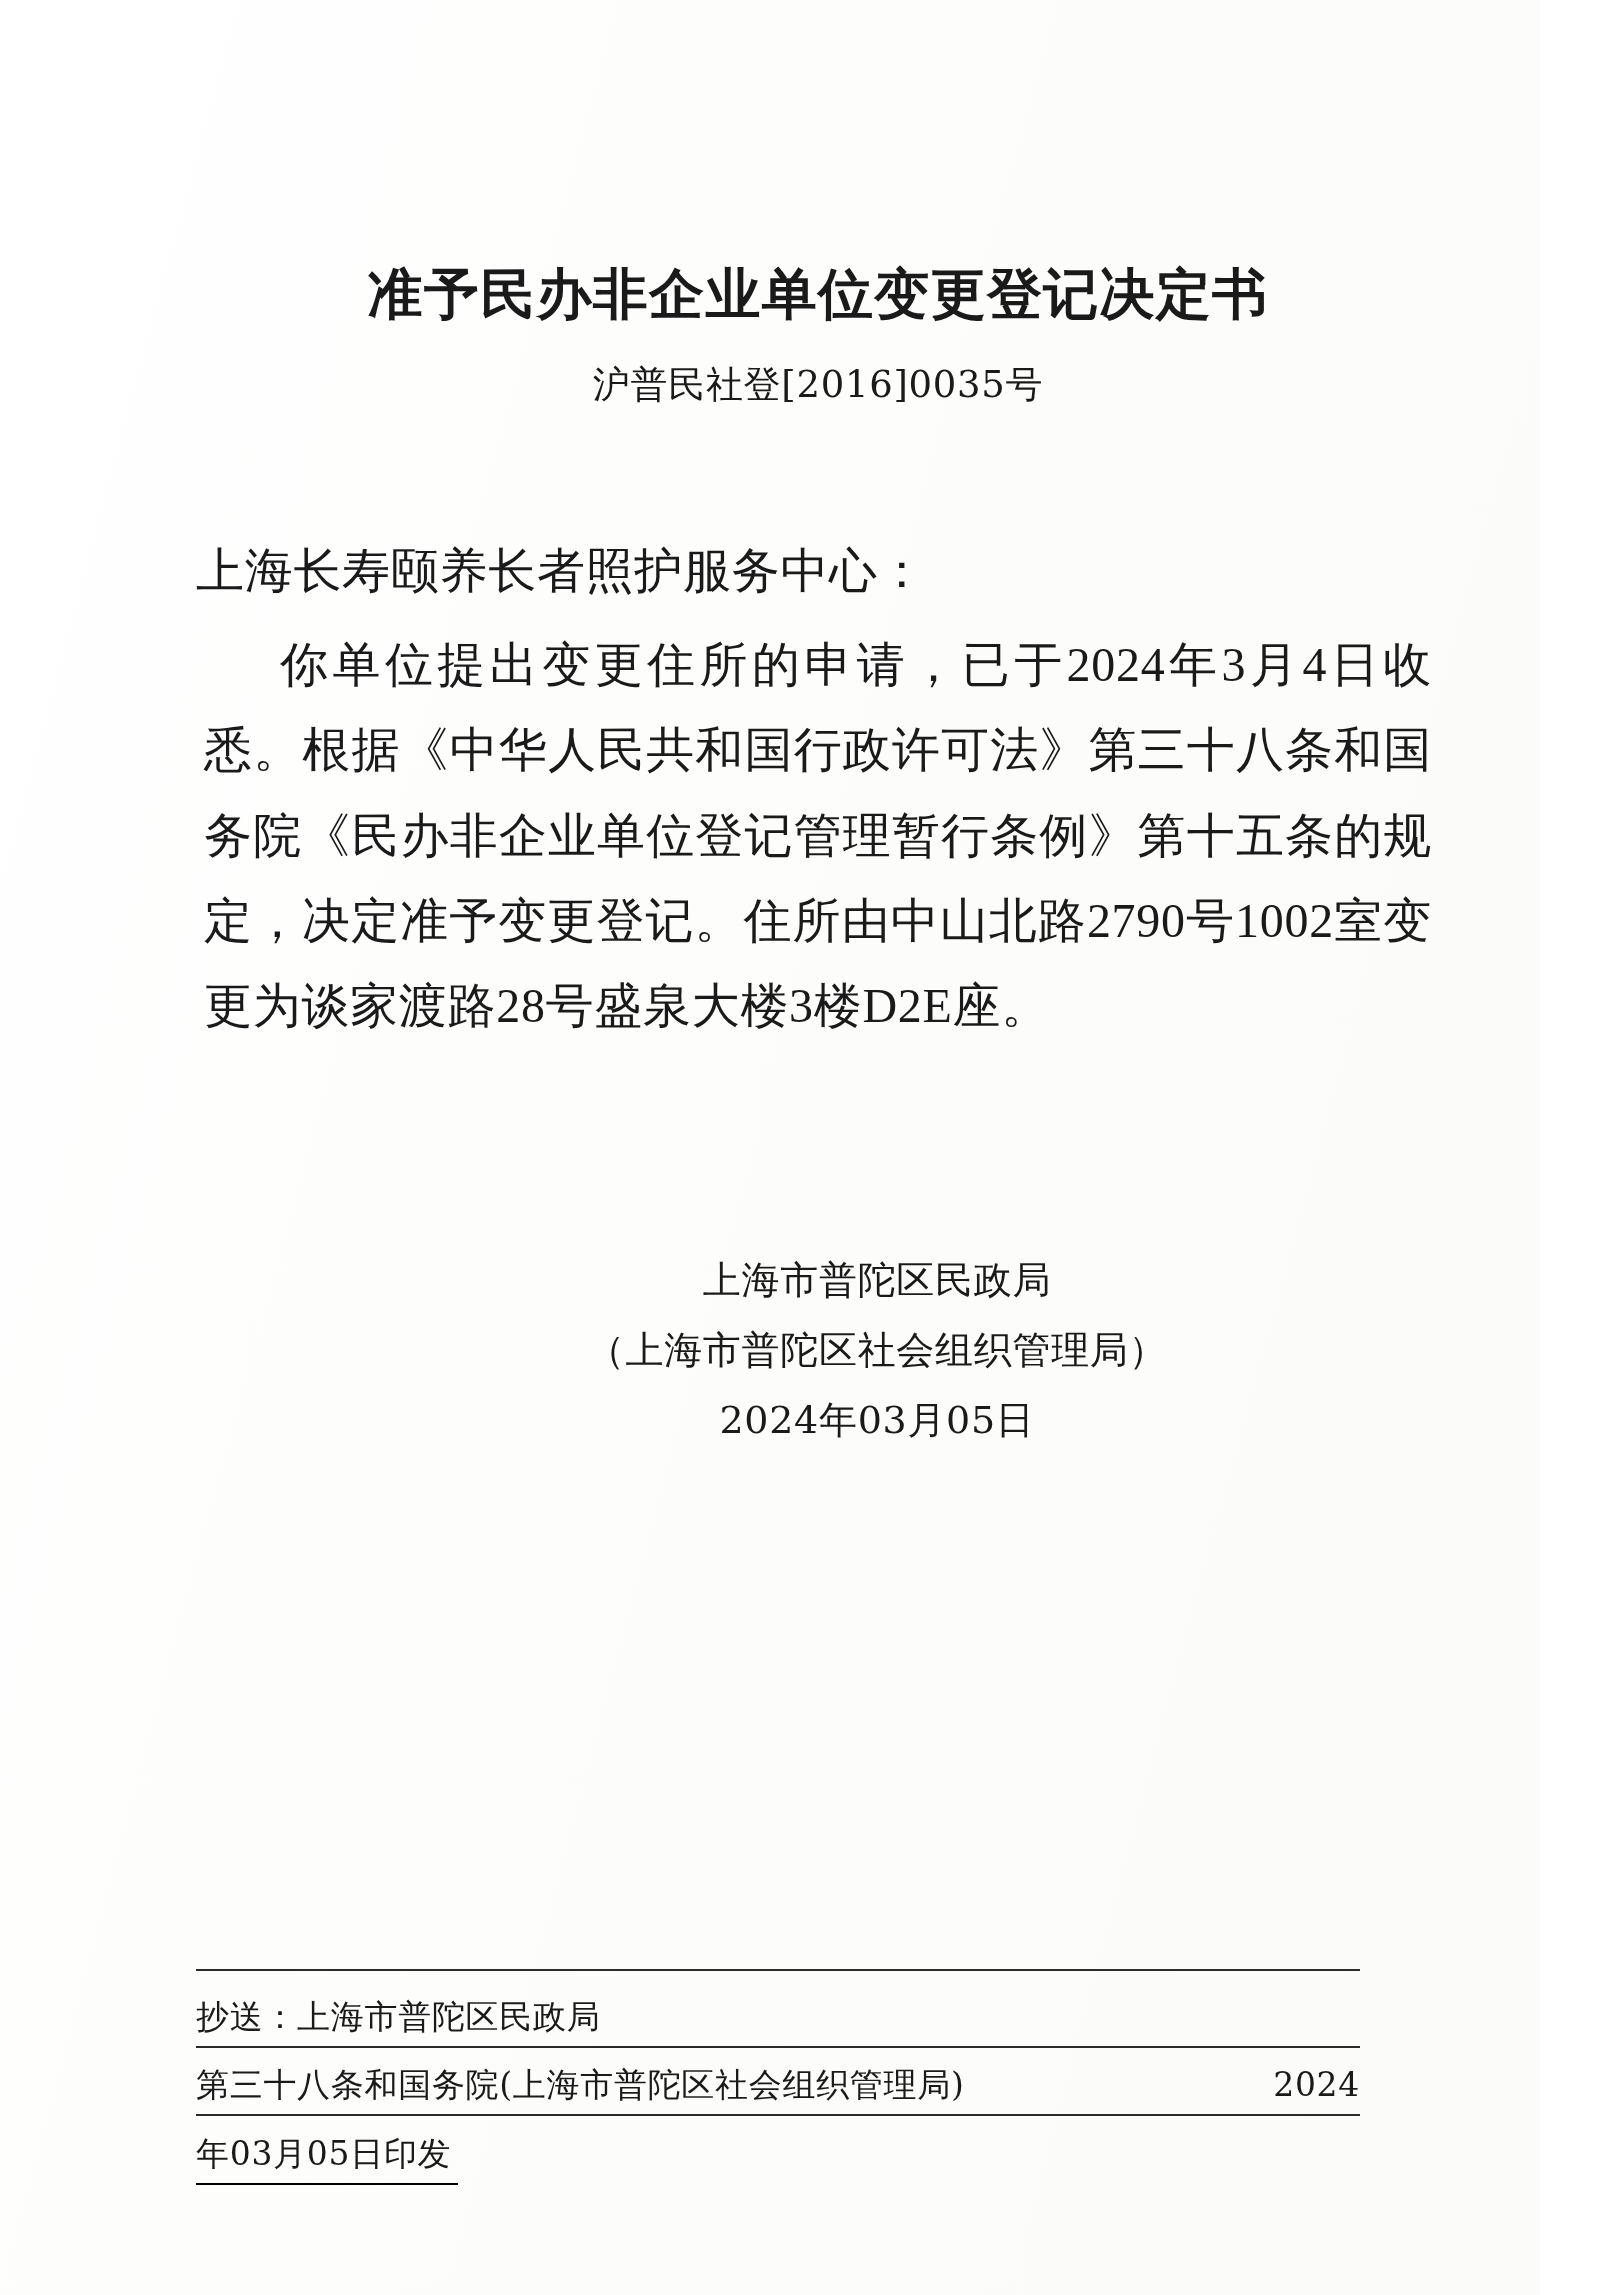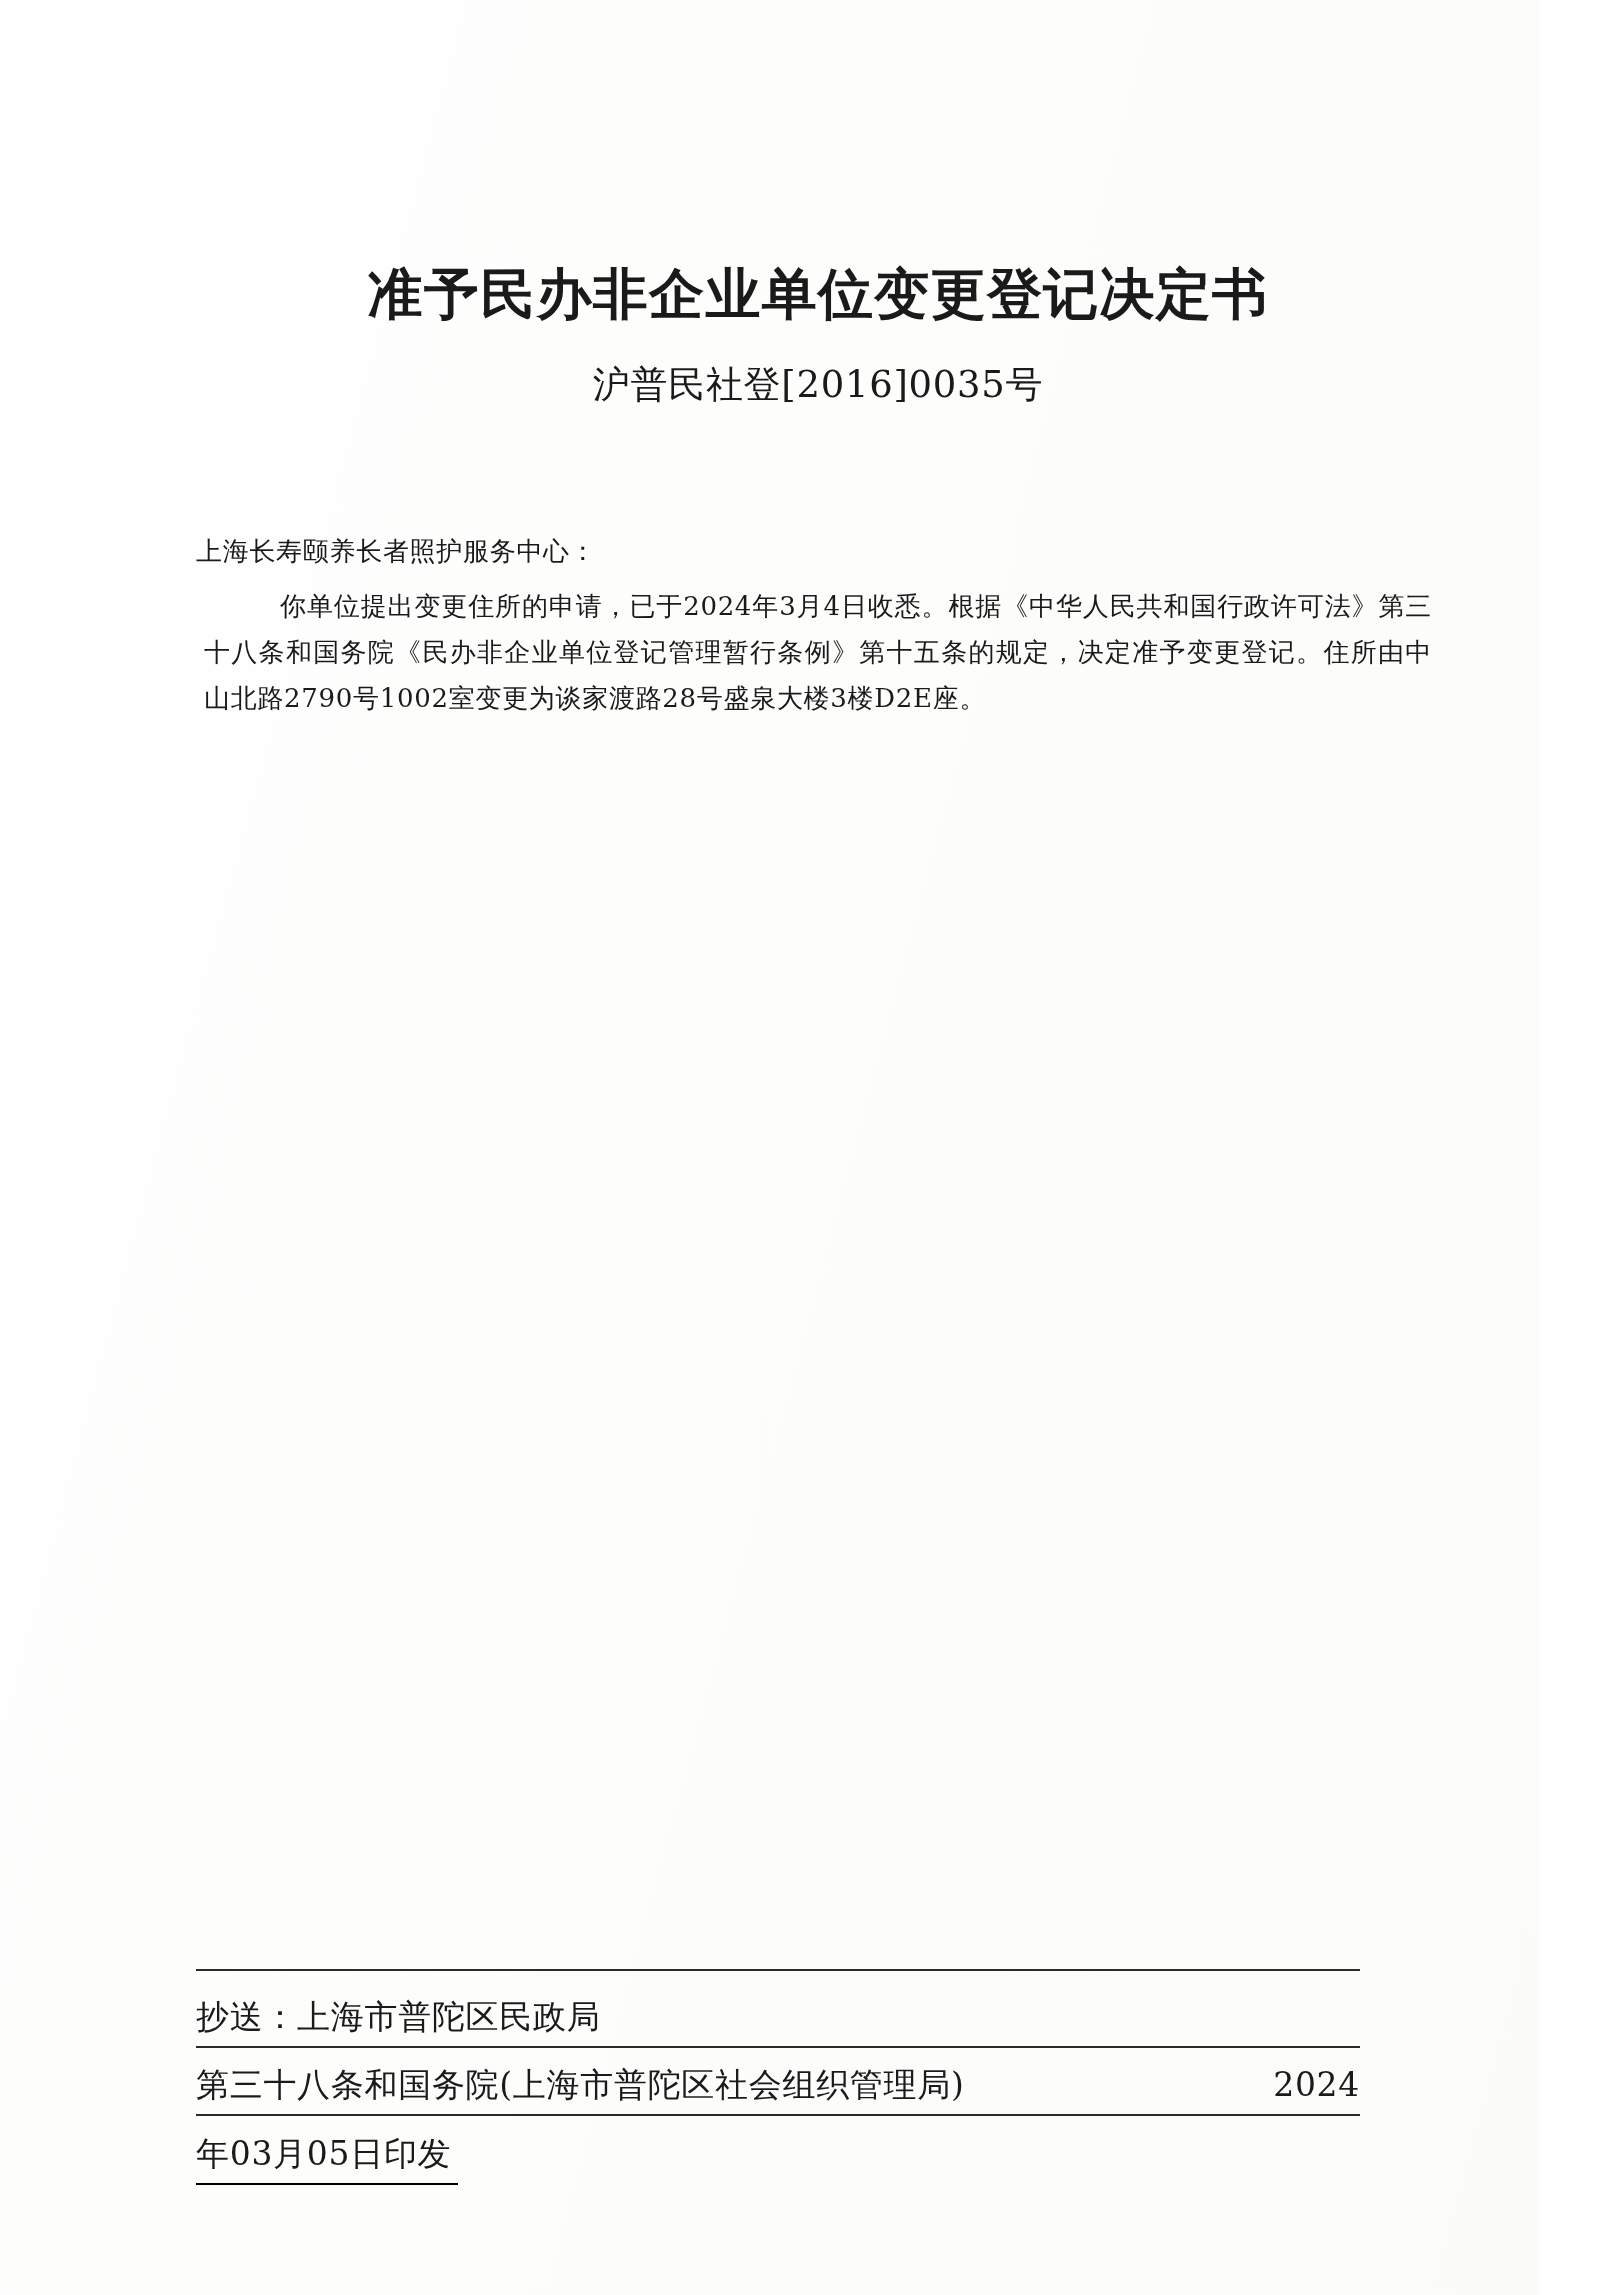--- a/index.html
+++ b/index.html
@@ -47,23 +47,24 @@
     margin-top: 35px;
     text-align: center;
     font-size: 37px;
     letter-spacing: 0.7px;
     font-weight: 500;
   }
 
   
   .body-block {
     margin-top: 118px;
-    font-size: 26px;
+    font-size: 48px;
     line-height: 1.78;
     letter-spacing: 0.7px;
+    font-family: Liberation Serif, serif;
   }
   .salutation {
     margin: 0 0 3.9px 0;
   }
   .para {
     margin: 8px;
     text-indent: 76px;
     text-align: justify;
     text-justify: inter-ideograph;
   }
@@ -135,20 +136,25 @@
 
     <div class="doc-title">准予民办非企业单位变更登记决定书</div>
 
     <div class="doc-number">沪普民社登[2016]0035号</div>
 
     <div class="body-block">
       <p class="salutation">上海长寿颐养长者照护服务中心：</p>
       <p class="para">你单位提出变更住所的申请，已于2024年3月4日收悉。根据《中华人民共和国行政许可法》第三十八条和国务院《民办非企业单位登记管理暂行条例》第十五条的规定，决定准予变更登记。住所由中山北路2790号1002室变更为谈家渡路28号盛泉大楼3楼D2E座。</p>
     </div>
 
+    <div class="signature">
+      <span class="sig-line sig-org">上海市普陀区民政局</span>
+      <span class="sig-line sig-bureau">（上海市普陀区社会组织管理局）</span>
+      <span class="sig-line sig-date">2024年03月05日</span>
+    </div>
   </div>
 
   <div class="footer">
     <div class="footer-rule"></div>
 
     <div class="footer-line">抄送：上海市普陀区民政局</div>
 
     <div class="footer-line issuer">
       <span>第三十八条和国务院(上海市普陀区社会组织管理局)</span>
       <span>2024</span>

